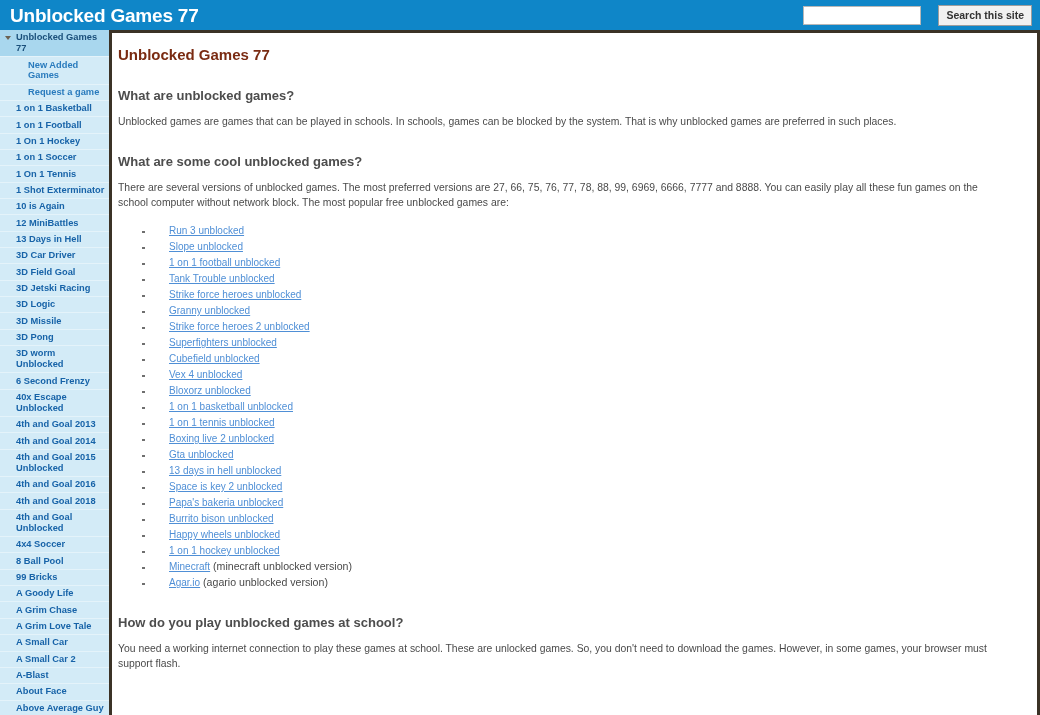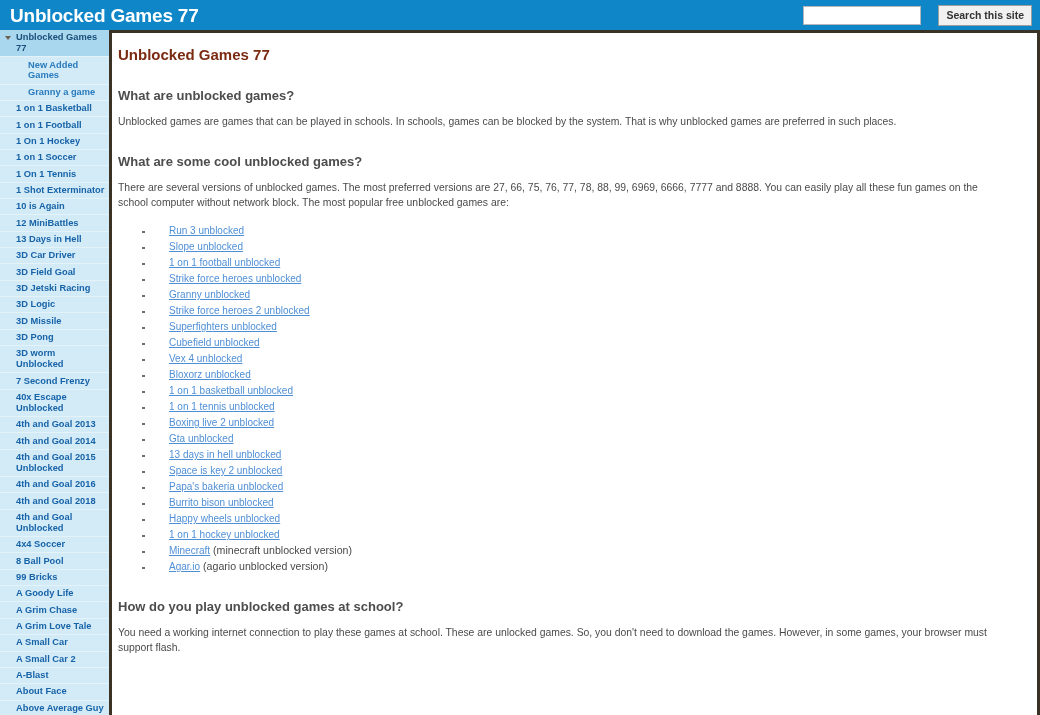--- a/index.html
+++ b/index.html
@@ -181,38 +181,38 @@
     <input id="search-input" type="text" placeholder="" style="">
     <button id="search-button">Search this site</button>
   </div>
 </div>
 
 <div id="page-body">
 
   <nav id="sidebar">
       <a class="nav-item active"><span class="tri"></span><span>Unblocked Games 77</span></a>
       <a class="nav-item level-2"><span>New Added Games</span></a>
-      <a class="nav-item level-2"><span>Granny a game</span></a>
+      <a class="nav-item level-2"><span>Request a game</span></a>
       <a class="nav-item"><span>1 on 1 Basketball</span></a>
       <a class="nav-item"><span>1 on 1 Football</span></a>
       <a class="nav-item"><span>1 On 1 Hockey</span></a>
       <a class="nav-item"><span>1 on 1 Soccer</span></a>
       <a class="nav-item"><span>1 On 1 Tennis</span></a>
       <a class="nav-item"><span>1 Shot Exterminator</span></a>
       <a class="nav-item"><span>10 is Again</span></a>
       <a class="nav-item"><span>12 MiniBattles</span></a>
       <a class="nav-item"><span>13 Days in Hell</span></a>
       <a class="nav-item"><span>3D Car Driver</span></a>
       <a class="nav-item"><span>3D Field Goal</span></a>
       <a class="nav-item"><span>3D Jetski Racing</span></a>
       <a class="nav-item"><span>3D Logic</span></a>
       <a class="nav-item"><span>3D Missile</span></a>
       <a class="nav-item"><span>3D Pong</span></a>
       <a class="nav-item"><span>3D worm Unblocked</span></a>
-      <a class="nav-item"><span>7 Second Frenzy</span></a>
+      <a class="nav-item"><span>6 Second Frenzy</span></a>
       <a class="nav-item"><span>40x Escape Unblocked</span></a>
       <a class="nav-item"><span>4th and Goal 2013</span></a>
       <a class="nav-item"><span>4th and Goal 2014</span></a>
       <a class="nav-item"><span>4th and Goal 2015 Unblocked</span></a>
       <a class="nav-item"><span>4th and Goal 2016</span></a>
       <a class="nav-item"><span>4th and Goal 2018</span></a>
       <a class="nav-item"><span>4th and Goal Unblocked</span></a>
       <a class="nav-item"><span>4x4 Soccer</span></a>
       <a class="nav-item"><span>8 Ball Pool</span></a>
       <a class="nav-item"><span>99 Bricks</span></a>
@@ -233,20 +233,21 @@
       <h2 class="section-heading">What are unblocked games?</h2>
       <p class="body-text">Unblocked games are games that can be played in schools. In schools, games can be blocked by the system. That is why unblocked games are preferred in such places.</p>
 
       <h2 class="section-heading">What are some cool unblocked games?</h2>
       <p class="body-text">There are several versions of unblocked games. The most preferred versions are 27, 66, 75, 76, 77, 78, 88, 99, 6969, 6666, 7777 and 8888. You can easily play all these fun games on the school computer without network block. The most popular free unblocked games are:</p>
 
       <ul class="link-list" id="game-link-list">
           <li><a href="#">Run 3 unblocked</a></li>
           <li><a href="#">Slope unblocked</a></li>
           <li><a href="#">1 on 1 football unblocked</a></li>
+          <li><a href="#">Tank Trouble unblocked</a></li>
           <li><a href="#">Strike force heroes unblocked</a></li>
           <li><a href="#">Granny unblocked</a></li>
           <li><a href="#">Strike force heroes 2 unblocked</a></li>
           <li><a href="#">Superfighters unblocked</a></li>
           <li><a href="#">Cubefield unblocked</a></li>
           <li><a href="#">Vex 4 unblocked</a></li>
           <li><a href="#">Bloxorz unblocked</a></li>
           <li><a href="#">1 on 1 basketball unblocked</a></li>
           <li><a href="#">1 on 1 tennis unblocked</a></li>
           <li><a href="#">Boxing live 2 unblocked</a></li>

